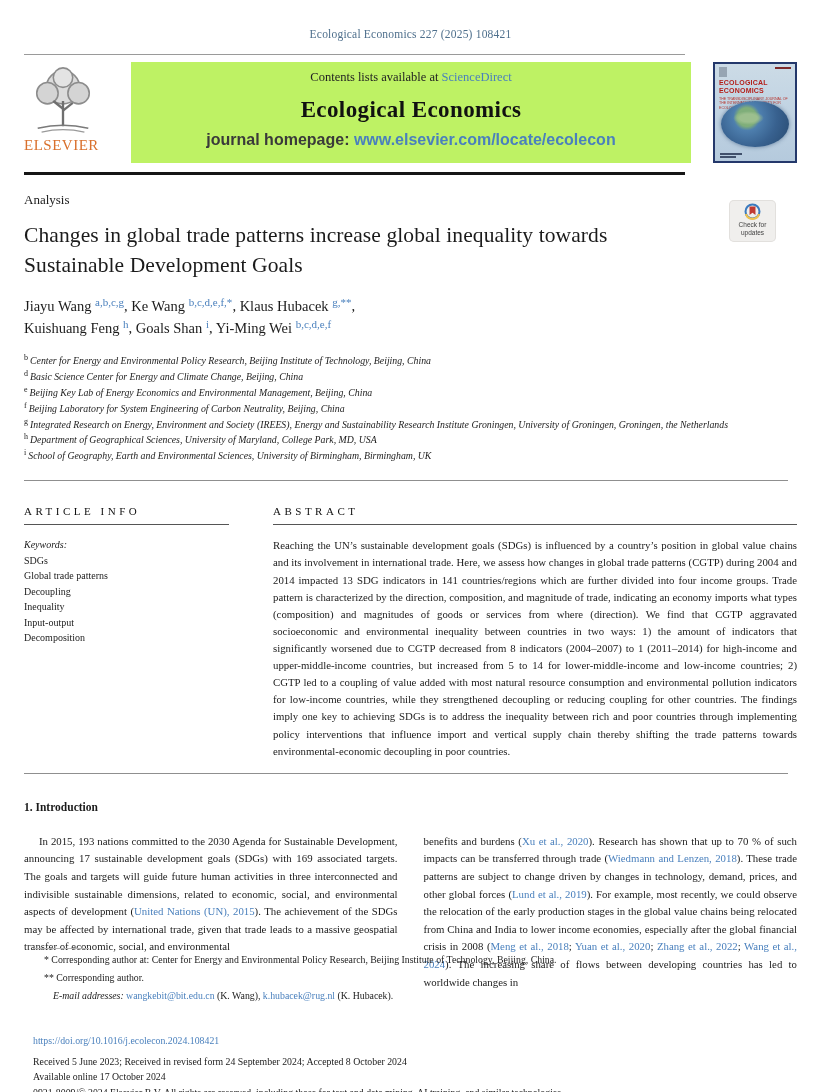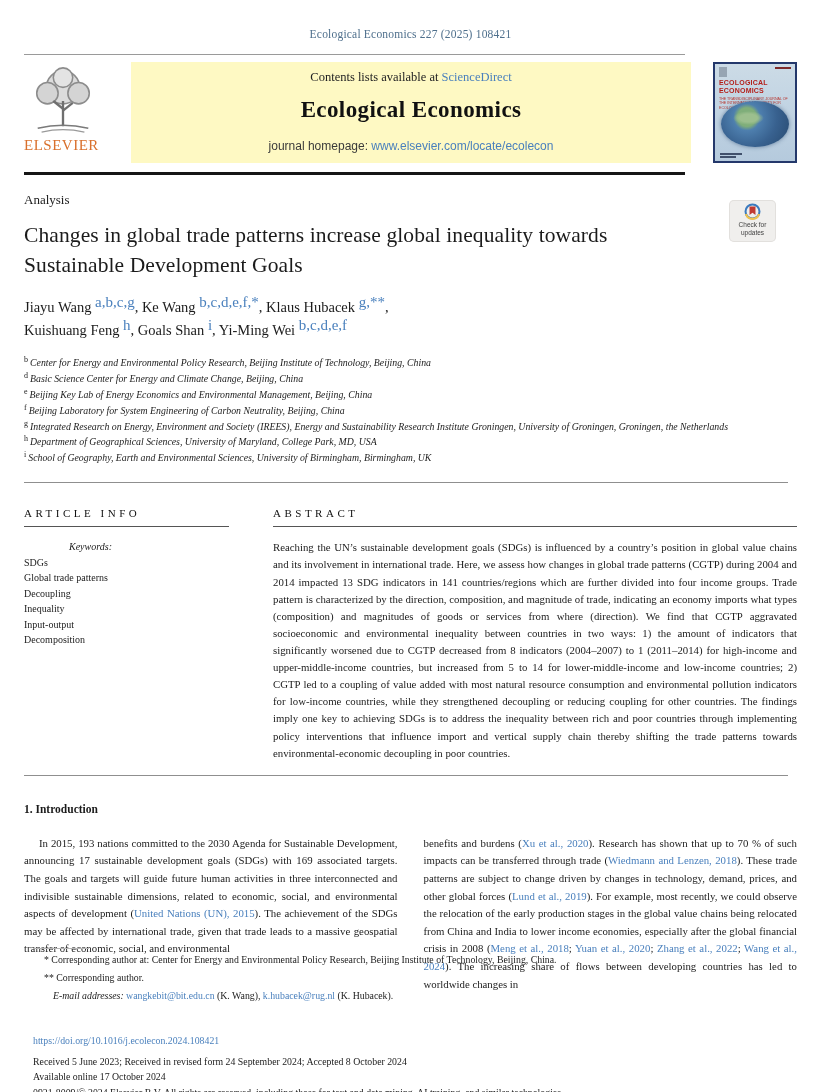--- a/index.html
+++ b/index.html
@@ -10,62 +10,62 @@
 
   
   .jref { text-align:center; font-size:11.5px; color:#4e6f8c; letter-spacing:.2px; }
   .rule-thin-top { width:661px; height:1px; background:#9a9a9a; margin-top:14px; }
 
   
   .masthead { display:flex; margin-top:7px; align-items:stretch; }
   .els-block { width:107px; display:flex; flex-direction:column; justify-content:flex-start; padding-top:2px; }
   .els-tree { width:78px; height:72px; }
   .els-word { font-size:15px; color:#d9702c; letter-spacing:.5px; margin-top:1px; font-family:"Liberation Serif",serif; }
-  .mast-box { flex:1; background:#fef9c3; min-height:97px; text-align:center; padding:8px 10px 10px; }
+  .mast-box { flex:1; background:#bef264; min-height:97px; text-align:center; padding:8px 10px 10px; }
   .mast-contents { font-size:12.5px; color:#222; }
   .mast-title { font-size:23px; font-weight:bold; letter-spacing:.4px; margin-top:12px; color:#111; }
-  .mast-home { font-family:"Liberation Sans", sans-serif; font-size:12px; color:#3a3a3a; margin-top:16px; }
+  .mast-home { font-family:"Liberation Sans", sans-serif; font-size:16px; color:#3a3a3a; margin-top:8px;font-weight:bold; }
   .link { color:#4a80bd; text-decoration:none; cursor:pointer; }
   .cover-wrap { width:84px; margin-left:22px; }
   .cover { width:84px; height:101px; border:2px solid #24386b; background:linear-gradient(180deg,#ccdbe6 0%,#bfd2e2 55%,#b5cadd 100%); position:relative; padding:3px 4px; }
   .cover-minilogo { width:8px; height:10px; background:#8a97a6; opacity:.8; }
   .cover-topright { position:absolute; top:3px; right:4px; width:16px; height:2px; background:#7d2b2b; }
   .cover-title { color:#b41f1a; font-weight:bold; font-size:7px; line-height:1.15; margin-top:2px; letter-spacing:.2px; font-family:"Liberation Sans",sans-serif; }
   .cover-sub { color:#b8332b; font-size:3.6px; line-height:1.25; margin-top:1.5px; font-family:"Liberation Sans",sans-serif; }
   .cover-earth { position:absolute; left:6px; right:6px; bottom:14px; height:46px; border-radius:50%;
       background:radial-gradient(circle at 38% 35%, #7fae7a 0 18%, #4e7fae 26%, #38618f 58%, #27496f 100%); box-shadow:0 0 4px rgba(30,60,100,.55); }
   .cover-earth:after { content:""; position:absolute; left:18%; top:22%; width:45%; height:30%;
       background:radial-gradient(ellipse at center,#9cbf8e 0 40%, rgba(156,191,142,0) 70%); border-radius:50%; }
   .cover-footlines { position:absolute; bottom:3px; left:5px; }
   .cover-footlines div { height:2px; background:#40506b; margin-top:1px; }
 
   .rule-thick { width:661px; height:3px; background:#161616; margin-top:9px; }
 
   
   .analysis { font-size:13px; margin-top:17px; }
   .title { font-size:21.5px; line-height:1.4; margin-top:12px; letter-spacing:.1px; max-width:640px; }
   .authors { font-size:14.5px; margin-top:16px; line-height:1.5; }
-  .sup { color:#4a80bd; font-size:15px; position:relative; top:-5px; }
+  .sup { color:#4a80bd; font-size:11px; position:relative; top:-5px; }
   .supd { font-size:8px; position:relative; top:-4px; }
   .affils { margin-top:13px; font-size:9.8px; line-height:1.62; max-width:740px; }
   .affils .aff-line { font-style:italic; }
   .affils .supd { font-style:normal; margin-right:2px; }
 
   .check-badge { position:absolute; right:46px; top:200px; width:47px; height:42px; background:#f0efed;
       border-radius:5px; box-shadow:0 0 0 1px #e2e0dd inset; display:flex; flex-direction:column; align-items:center; padding-top:3px; cursor:pointer; }
   .check-badge svg { width:17px; height:17px; }
   .check-label { font-family:"Liberation Sans",sans-serif; font-size:6.5px; color:#3f3f3f; text-align:center; line-height:1.25; margin-top:1px; width:34px; }
 
   
   .rule-full { width:764px; height:1px; background:#8f8f8f; margin-top:16px; }
   .info-grid { display:grid; grid-template-columns:205px 1fr; column-gap:44px; margin-top:24px; }
   .sec-head { font-size:11px; letter-spacing:3.5px; color:#111; }
   .head-rule { height:1px; background:#555; margin-top:7px; }
   .keywords { margin-top:12px; font-size:10px; line-height:1.55; }
-  .kw-label { font-style:italic;margin-left:45px; }
+  .kw-label { font-style:italic; }
   .abstract-text { margin-top:12px; font-size:10.8px; line-height:1.585; text-align:justify; }
 
   
   .intro { margin-top:27px; }
   .intro-head { font-size:11.5px; font-weight:bold; }
   .intro-cols { display:grid; grid-template-columns:1fr 1fr; column-gap:26px; margin-top:20px; }
   .para { font-size:10.8px; line-height:1.63; text-align:justify; }
   .para.indent { text-indent:15px; }
 
   

